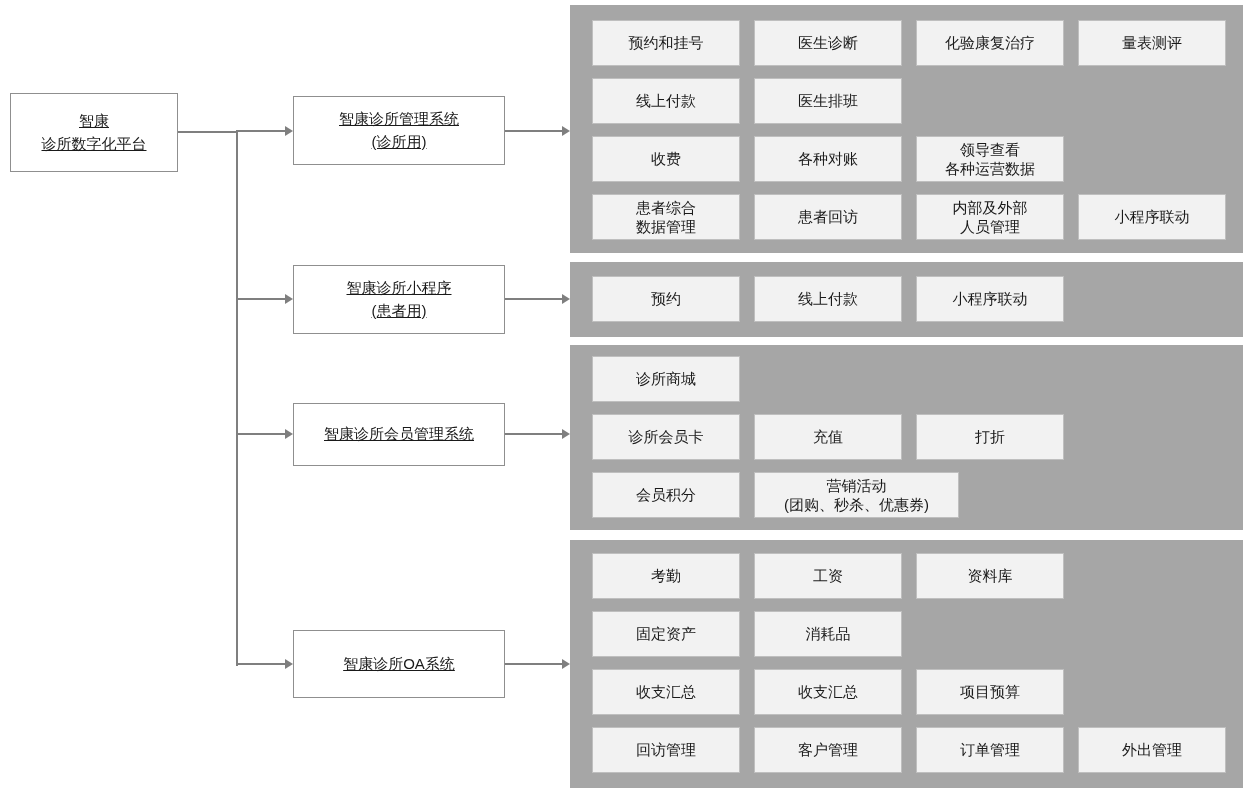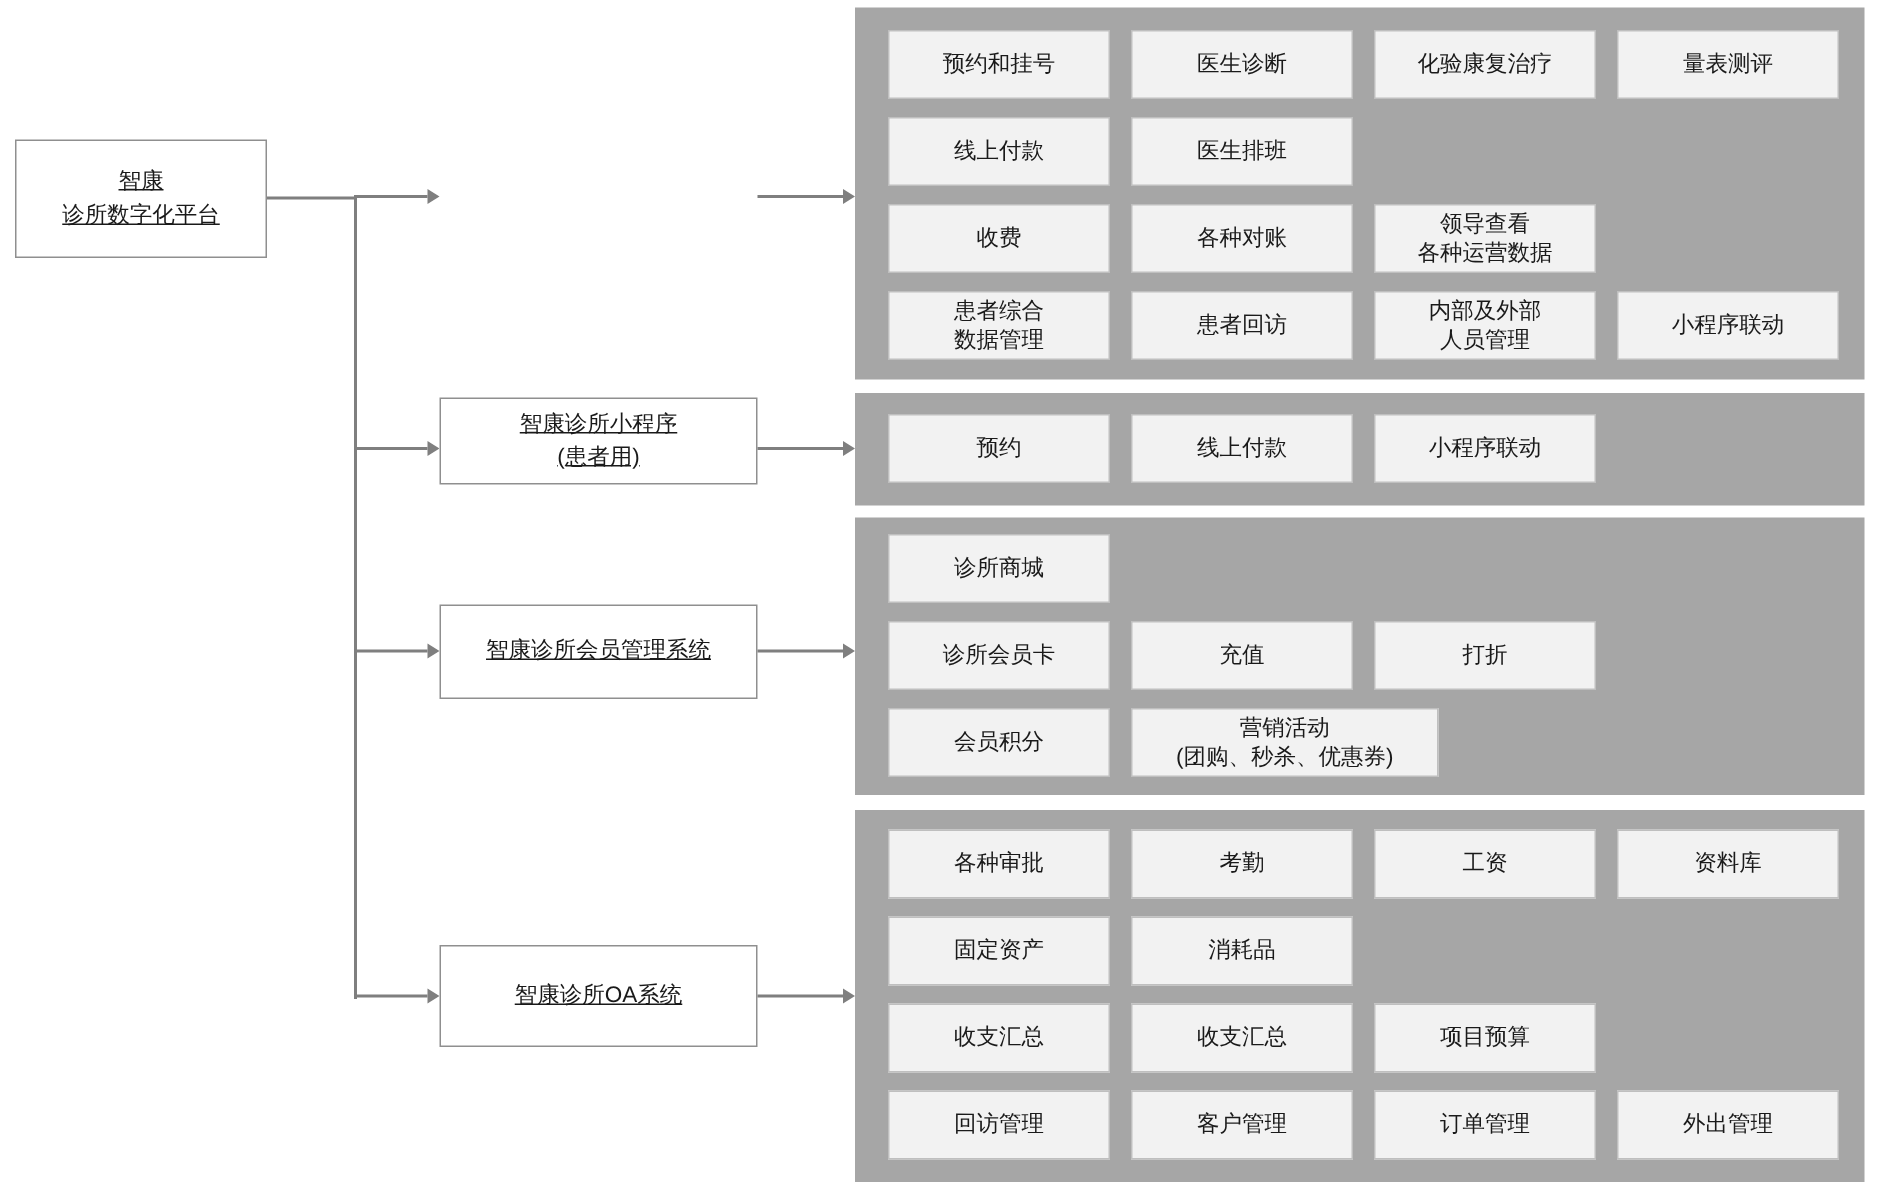--- a/index.html
+++ b/index.html
@@ -44,20 +44,21 @@
 
 <div class="canvas">
 
   <div class="node root-node">智康<br>诊所数字化平台</div>
 
   <div class="hline" style="left:178px;top:131px;width:60px;"></div>
   <div class="vline" style="left:236px;top:130px;height:536px;"></div>
 
   <div class="hline" style="left:236px;top:130px;width:49px;"></div>
   <div class="arrowhead" style="left:285px;top:126px;"></div>
+  <div class="node branch-node" style="top:96px;height:69px;">智康诊所管理系统<br>(诊所用)</div>
   <div class="hline" style="left:505px;top:130px;width:57px;"></div>
   <div class="arrowhead" style="left:562px;top:126px;"></div>
   <div class="panel" style="top:5px;height:248px;padding-top:15px;">
       <div class="prow">
         <div class="pbox">预约和挂号</div>
         <div class="pbox">医生诊断</div>
         <div class="pbox">化验康复治疗</div>
         <div class="pbox">量表测评</div>
       </div>
       <div class="prow">
@@ -72,21 +73,21 @@
       <div class="prow">
         <div class="pbox">患者综合<br>数据管理</div>
         <div class="pbox">患者回访</div>
         <div class="pbox">内部及外部<br>人员管理</div>
         <div class="pbox">小程序联动</div>
       </div>
     </div>
 
   <div class="hline" style="left:236px;top:298px;width:49px;"></div>
   <div class="arrowhead" style="left:285px;top:294px;"></div>
-  <div class="node branch-node" style="top:265px;height:58px;">智康诊所小程序<br>(患者用)</div>
+  <div class="node branch-node" style="top:265px;height:69px;">智康诊所小程序<br>(患者用)</div>
   <div class="hline" style="left:505px;top:298px;width:57px;"></div>
   <div class="arrowhead" style="left:562px;top:294px;"></div>
   <div class="panel" style="top:262px;height:75px;padding-top:14px;">
       <div class="prow">
         <div class="pbox">预约</div>
         <div class="pbox">线上付款</div>
         <div class="pbox">小程序联动</div>
       </div>
     </div>
 
@@ -110,21 +111,20 @@
       </div>
     </div>
 
   <div class="hline" style="left:236px;top:663px;width:49px;"></div>
   <div class="arrowhead" style="left:285px;top:659px;"></div>
   <div class="node branch-node" style="top:630px;height:68px;">智康诊所OA系统</div>
   <div class="hline" style="left:505px;top:663px;width:57px;"></div>
   <div class="arrowhead" style="left:562px;top:659px;"></div>
   <div class="panel" style="top:540px;height:248px;padding-top:13px;">
       <div class="prow">
-        <div class="pbox">各种审批</div>
         <div class="pbox">考勤</div>
         <div class="pbox">工资</div>
         <div class="pbox">资料库</div>
       </div>
       <div class="prow">
         <div class="pbox">固定资产</div>
         <div class="pbox">消耗品</div>
       </div>
       <div class="prow">
         <div class="pbox">收支汇总</div>

